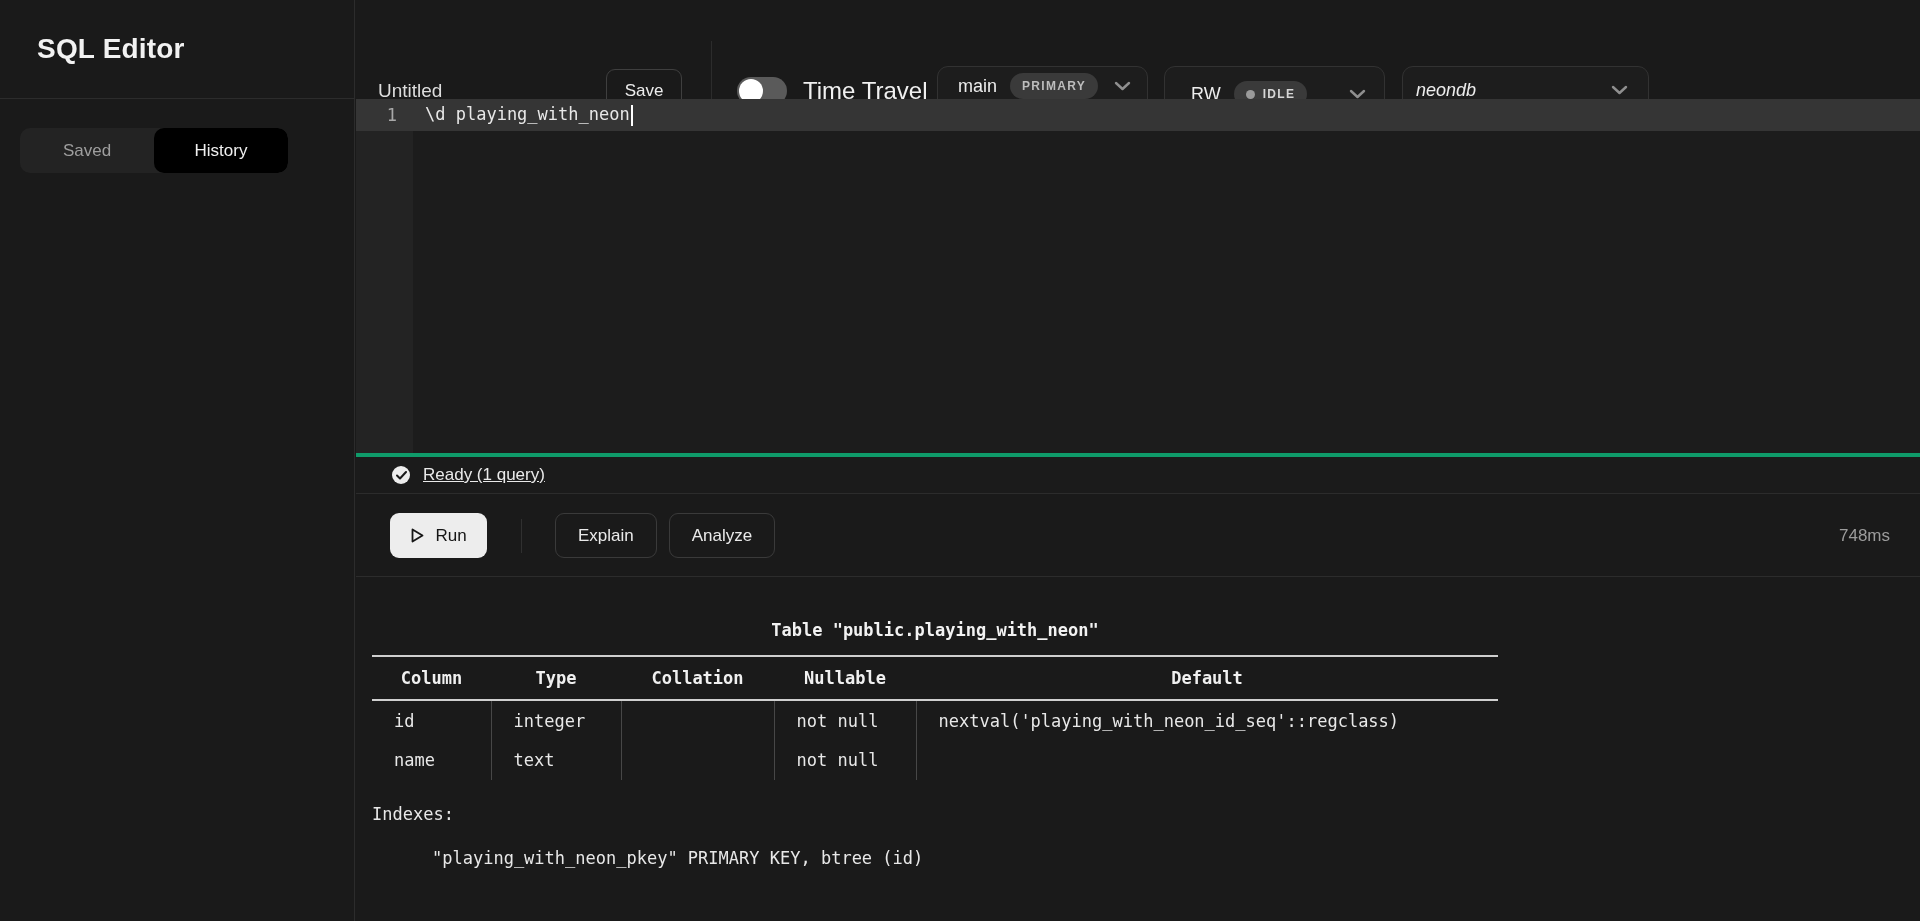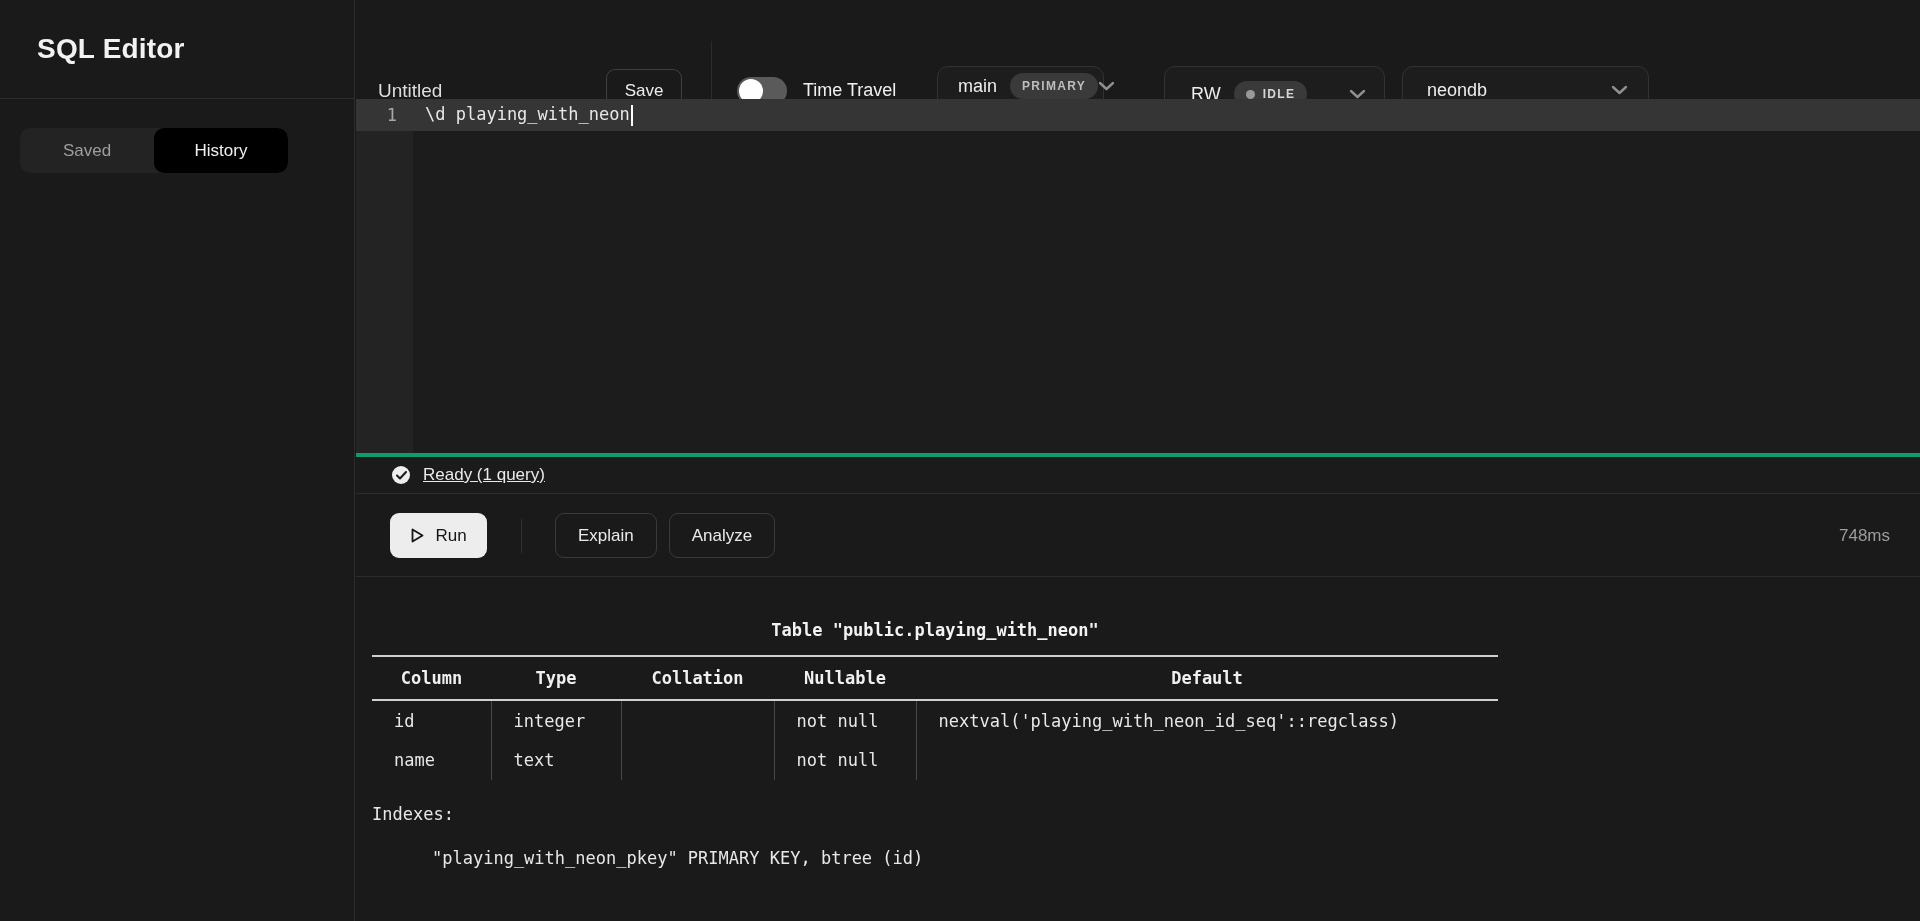--- a/index.html
+++ b/index.html
@@ -28,27 +28,27 @@
     align-items:center; font-size:19px; color:#dedede; }
   .save-btn { position:absolute; left:250px; top:28px; width:76px; height:43px;
     background:transparent; border:1px solid #3f3f3f; border-radius:9px;
     color:#ededed; font-size:17px; font-family:inherit; cursor:pointer; }
   .topbar-vdiv { position:absolute; left:355px; top:0; width:1px; height:99px; background:#2c2c2c; }
   .toggle { position:absolute; left:381px; top:36px; width:50px; height:28px;
     background:#5a5a5a; border-radius:14px; cursor:pointer; }
   .toggle .knob { position:absolute; left:2px; top:2px; width:24px; height:24px;
     background:#ffffff; border-radius:50%; }
   .tt-label { position:absolute; left:447px; top:0; height:99px; display:flex;
-    align-items:center; font-size:18px; color:#f0f0f0; }
+    align-items:center; font-size:24px; color:#f0f0f0; }
   .dd { position:absolute; top:25px; height:48px; background:#1d1d1d;
     border:1px solid #323232; border-radius:11px; display:flex; align-items:center;
     cursor:pointer; }
-  .dd-branch  { left:581px;  width:167px; padding:0 16px 8px 20px;align-items:center; }
+  .dd-branch  { left:581px;  width:211px; padding:0 16px 8px 20px;align-items:center; }
   .dd-compute { left:808px;  width:221px; padding:8px 18px 0 26px; }
-  .dd-db      { left:1046px; width:247px; padding:0 20px 0 24px; }
+  .dd-db      { left:1046px; width:247px; padding:0 20px 0 13px;font-style:italic; }
   .dd-name { font-size:18px; color:#ededed; }
   .pill { background:#3a3a3a; border-radius:13px; height:26px; display:flex;
     align-items:center; padding:0 12px; font-size:12px; font-weight:bold;
     letter-spacing:1.3px; color:#bdbdbd; margin-left:13px; }
   .pill .dot { width:9px; height:9px; border-radius:50%; background:#9a9a9a; margin-right:8px; }
   .pill.idle { color:#d6d6d6; }
   .dd .chev { margin-left:auto; display:flex; }
 
   
   .editor { position:absolute; top:99px; left:0; right:0; height:354px; background:#1c1c1c; }

